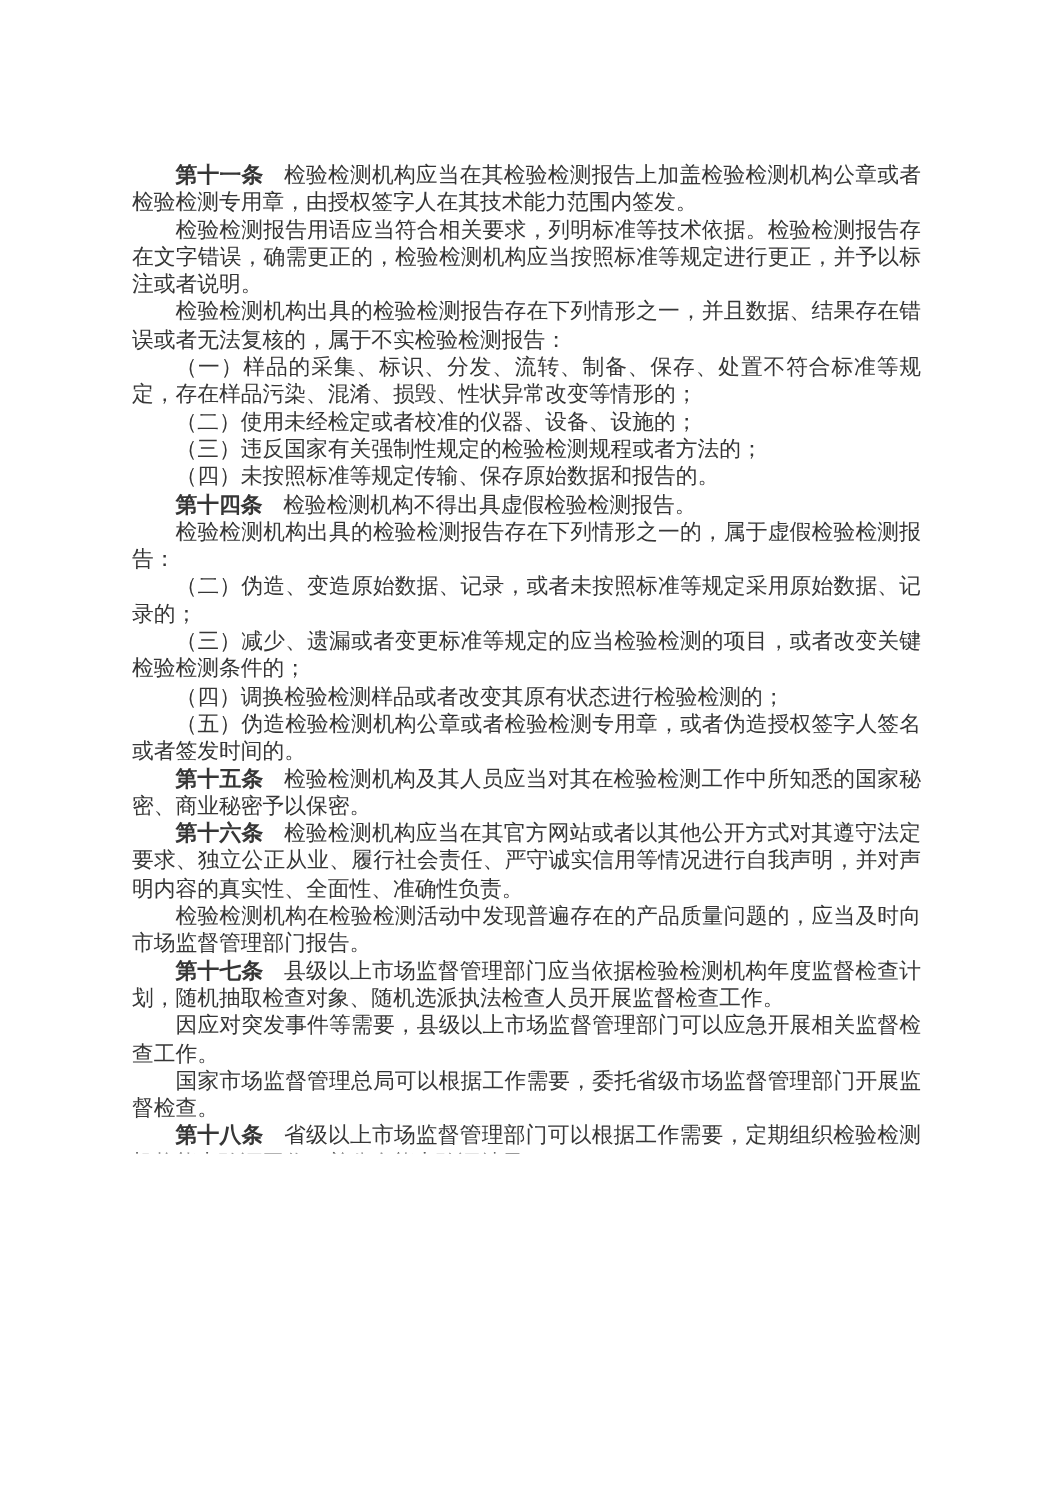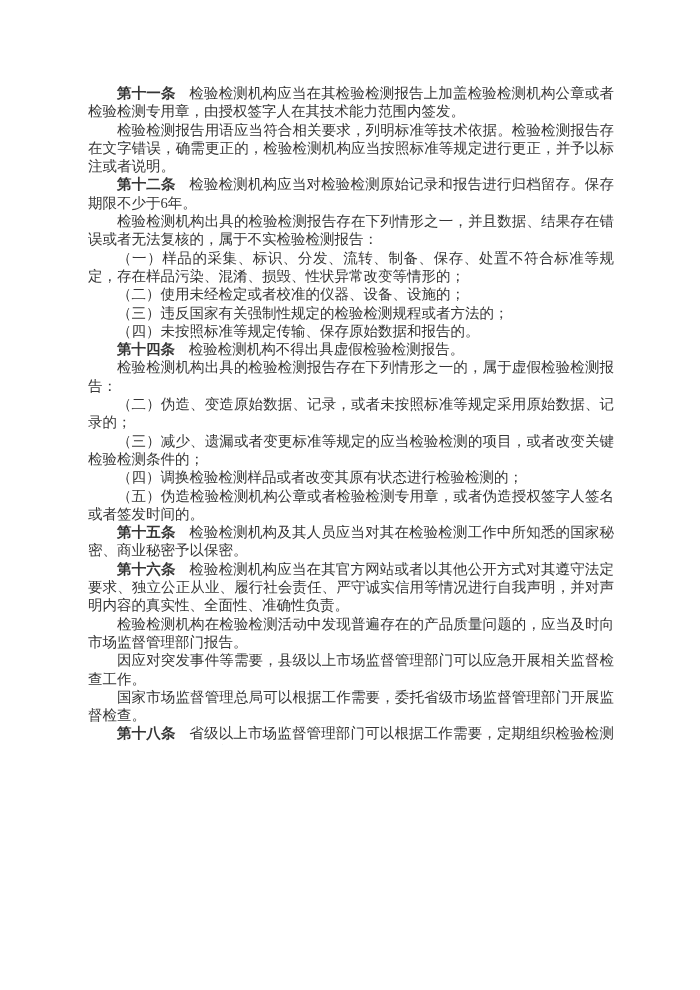--- a/index.html
+++ b/index.html
@@ -12,20 +12,21 @@
     height: 990px;
     font-family: "Liberation Serif", "DejaVu Serif", serif;
   }
   .page {
     box-sizing: border-box;
     width: 700px;
     height: 745px;
     padding: 84px 86px 0 88px;
     overflow: hidden;
     background: #ffffff;
+    margin-top: 24px;
   }
   .doc-body p.para {
     margin: 0;
     padding: 0;
     font-size: 14.5px;
     line-height: 18.3px;
     color: #363636;
     text-align: justify;
     text-indent: 2em;
   }
@@ -36,21 +37,20 @@
 </style>
 </head>
 <body>
 
 <div class="page">
   <div class="doc-body" id="doc-body">
   <p class="para"><b class="article-heading">第十一条</b><span class="para-text">检验检测机构应当在其检验检测报告上加盖检验检测机构公章或者检验检测专用章，由授权签字人在其技术能力范围内签发。</span></p>
 
   <p class="para"><span class="para-text">检验检测报告用语应当符合相关要求，列明标准等技术依据。检验检测报告存在文字错误，确需更正的，检验检测机构应当按照标准等规定进行更正，并予以标注或者说明。</span></p>
 
-  <p class="para"><b class="article-heading">第十二条</b><span class="para-text">检验检测机构应当对检验检测原始记录和报告进行归档留存。保存期限不少于6年。</span></p>
 
 
   <p class="para"><span class="para-text">检验检测机构出具的检验检测报告存在下列情形之一，并且数据、结果存在错误或者无法复核的，属于不实检验检测报告：</span></p>
 
   <p class="para"><span class="para-text">（一）样品的采集、标识、分发、流转、制备、保存、处置不符合标准等规定，存在样品污染、混淆、损毁、性状异常改变等情形的；</span></p>
 
   <p class="para"><span class="para-text">（二）使用未经检定或者校准的仪器、设备、设施的；</span></p>
 
   <p class="para"><span class="para-text">（三）违反国家有关强制性规定的检验检测规程或者方法的；</span></p>
 
@@ -69,20 +69,21 @@
 
   <p class="para"><span class="para-text">（五）伪造检验检测机构公章或者检验检测专用章，或者伪造授权签字人签名或者签发时间的。</span></p>
 
   <p class="para"><b class="article-heading">第十五条</b><span class="para-text">检验检测机构及其人员应当对其在检验检测工作中所知悉的国家秘密、商业秘密予以保密。</span></p>
 
   <p class="para"><b class="article-heading">第十六条</b><span class="para-text">检验检测机构应当在其官方网站或者以其他公开方式对其遵守法定要求、独立公正从业、履行社会责任、严守诚实信用等情况进行自我声明，并对声明内容的真实性、全面性、准确性负责。</span></p>
 
 
   <p class="para"><span class="para-text">检验检测机构在检验检测活动中发现普遍存在的产品质量问题的，应当及时向市场监督管理部门报告。</span></p>
 
+  <p class="para"><b class="article-heading">第十七条</b><span class="para-text">县级以上市场监督管理部门应当依据检验检测机构年度监督检查计划，随机抽取检查对象、随机选派执法检查人员开展监督检查工作。</span></p>
 
   <p class="para"><span class="para-text">因应对突发事件等需要，县级以上市场监督管理部门可以应急开展相关监督检查工作。</span></p>
 
   <p class="para"><span class="para-text">国家市场监督管理总局可以根据工作需要，委托省级市场监督管理部门开展监督检查。</span></p>
 
   <p class="para"><b class="article-heading">第十八条</b><span class="para-text">省级以上市场监督管理部门可以根据工作需要，定期组织检验检测机构能力验证工作，并公布能力验证结果。</span></p>
 
   <p class="para"><span class="para-text">检验检测机构应当按照要求参加前款规定的能力验证工作。</span></p>
 </div>
 </div>

